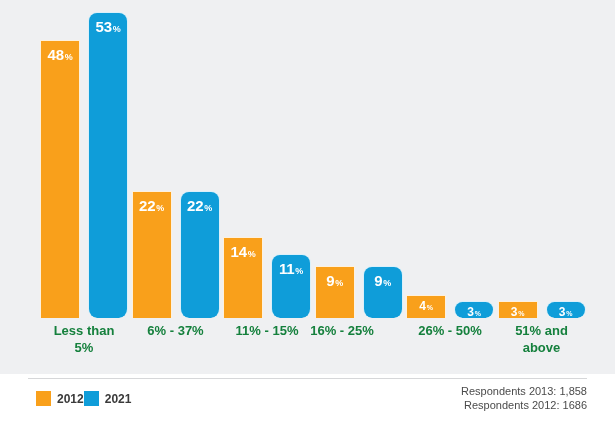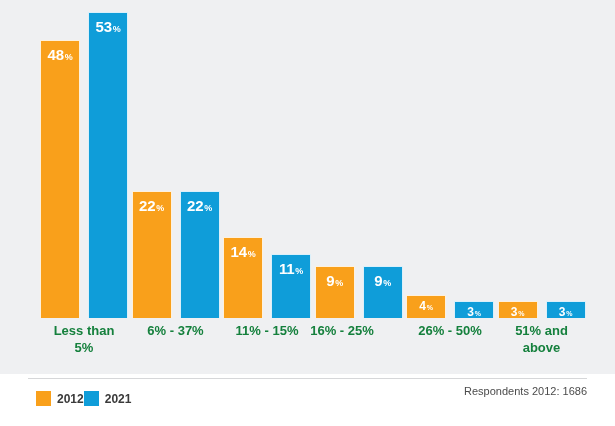--- a/index.html
+++ b/index.html
@@ -36,21 +36,21 @@
     gap:8px;
   }
   .bar{
     position:relative;
     width:40px;
     box-sizing:border-box;
     border:1px solid rgba(255,255,255,0.85);
     border-bottom:none;
   }
   .bar.y2012{ background:#f9a01b; }
-  .bar.y2013{ background:#0f9dd9; }
+  .bar.y2013{ background:#0f9dd9;border-radius:9px; }
   .bar .vlabel{
     position:absolute;
     top:6px;left:0;
     width:100%;
     text-align:center;
     color:#ffffff;
     font-weight:bold;
     font-size:15px;
     line-height:15px;
     letter-spacing:-0.3px;
@@ -230,17 +230,18 @@
         <span class="swatch y2012"></span>
         <span class="legend-label">2012</span>
       </div>
       <div class="legend-item">
         <span class="swatch y2013"></span>
         <span class="legend-label">2021</span>
       </div>
     </div>
 
     <div id="respondents">
+      <span class="resp-line">Respondents 2013: 1,858</span>
       <span class="resp-line">Respondents 2012: 1686</span>
     </div>
   </div>
 
 </div>
 
 </body></html>

